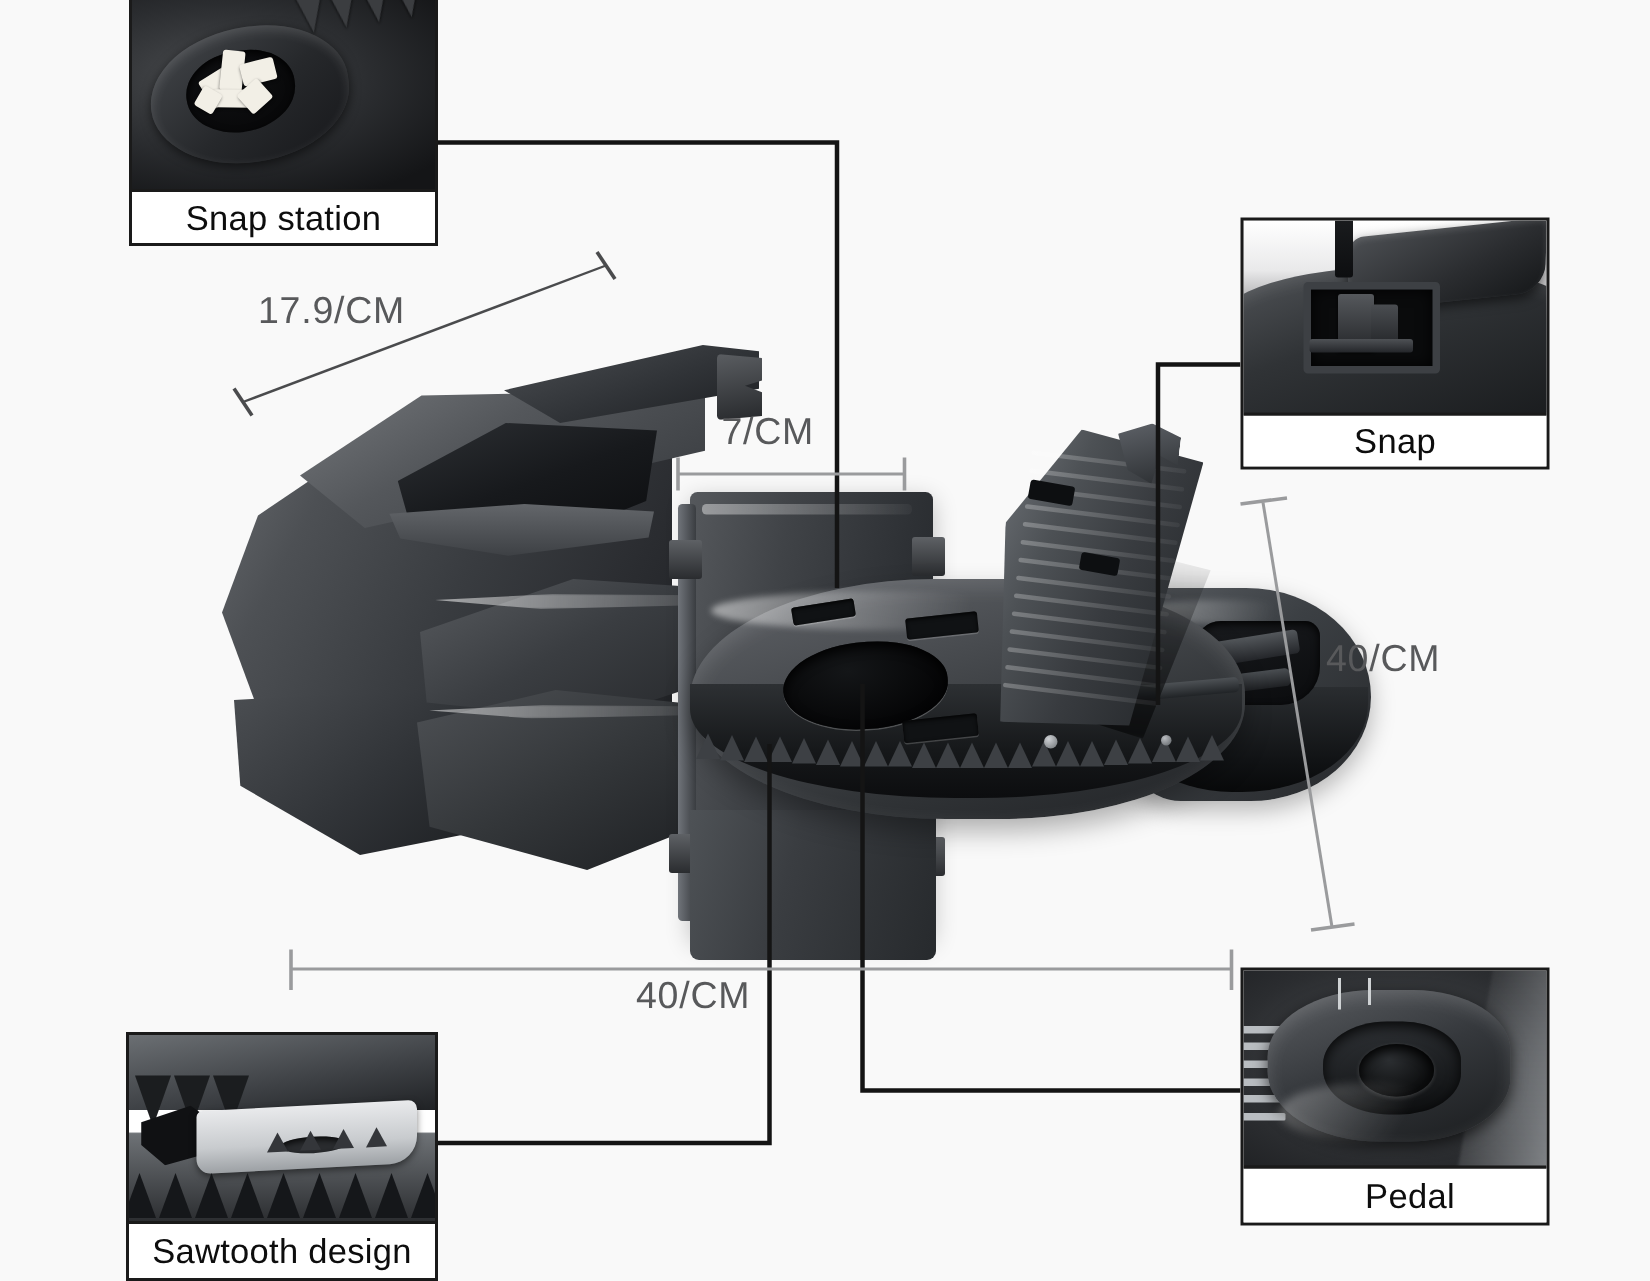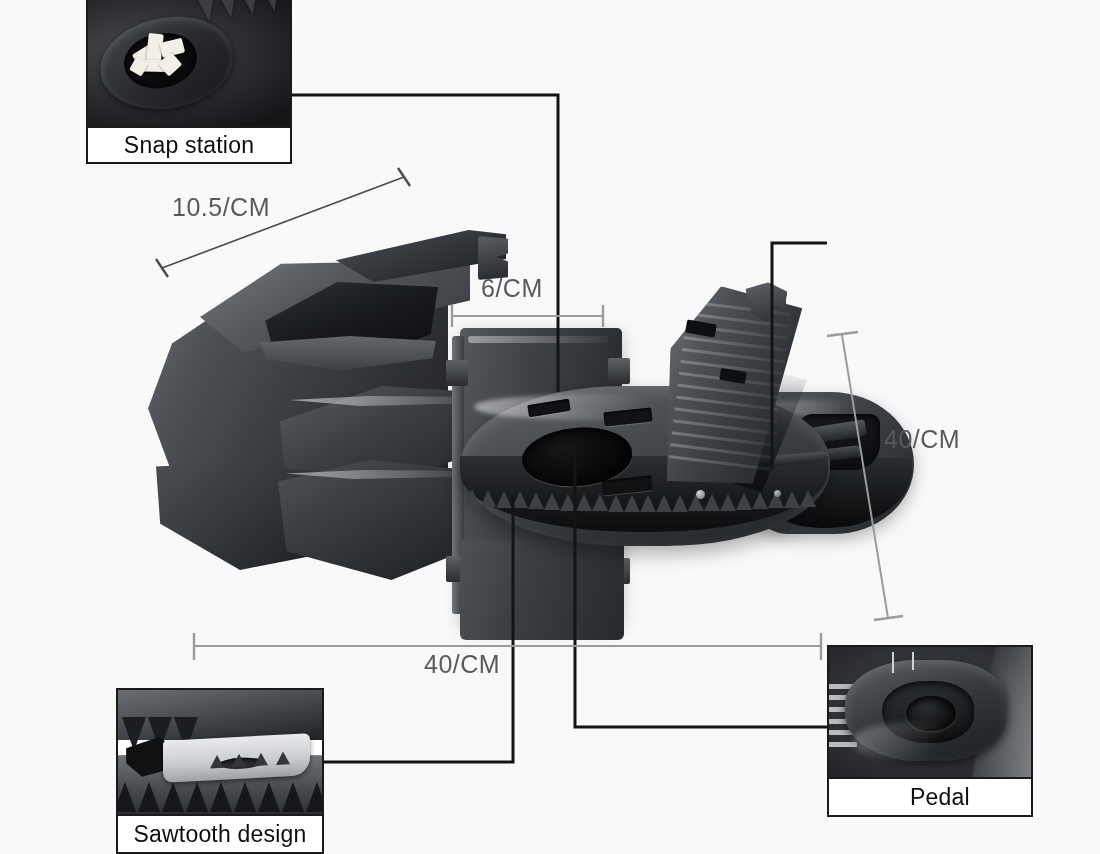--- a/index.html
+++ b/index.html
@@ -50,21 +50,21 @@
     white-space: nowrap;
   }
 
   
   #box-bait     { left: 86px;  top: -4px;  width: 206px; height: 168px; }
   #box-bait .cap{ height: 34px; line-height: 34px; }
   #box-snap     { left: 827px; top: 145px; width: 206px; height: 168px; }
   #box-snap .cap{ height: 34px; line-height: 34px; }
   #box-pedal    { left: 827px; top: 645px; width: 206px; height: 172px; }
   #box-pedal .cap{ height: 36px; line-height: 36px; padding-left: 20px; }
-  #box-saw      { left: 84px;  top: 688px; width: 208px; height: 166px; margin-left: 32px; }
+  #box-saw      { left: 84px;  top: 688px; width: 208px; height: 166px; }
   #box-saw .cap { height: 36px; line-height: 36px; }
 
   
   .ph { position:absolute; inset:0; }
 
   
   .bait-bg {
     background:
       radial-gradient(ellipse 120% 90% at 28% 42%, #4a4c4f 0%, #2b2d30 42%, #141517 78%),
       #16171a;
@@ -595,22 +595,22 @@
       <line x1="874" y1="620" x2="903" y2="616" stroke="#9a9b9d" stroke-width="2.4"></line>
     </g>
 
     <g>
       <line x1="194" y1="646" x2="821" y2="646" stroke="#9a9b9d" stroke-width="2"></line>
       <line x1="194" y1="633" x2="194" y2="660" stroke="#9a9b9d" stroke-width="2.4"></line>
       <line x1="821" y1="633" x2="821" y2="660" stroke="#9a9b9d" stroke-width="2.4"></line>
     </g>
   </svg>
 
-  <div class="dimtxt" id="dim-105-txt">10.5/CM</div>
-  <div class="dimtxt" id="dim-7-txt">6/CM</div>
+  <div class="dimtxt" id="dim-105-txt">17.9/CM</div>
+  <div class="dimtxt" id="dim-7-txt">7/CM</div>
   <div class="dimtxt" id="dim-20-txt">40/CM</div>
   <div class="dimtxt" id="dim-28-txt">40/CM</div>
 
   <div class="callout" id="box-bait">
     <div class="photo">
       <div class="ph bait-bg"></div>
       <div class="bait-ring"></div>
       <div class="bait-hole"></div>
       <div class="bait-pellets">
         <i class="bp1"></i>
@@ -624,20 +624,33 @@
         <i style="left:2px"></i>
           <i style="left:24px"></i>
           <i style="left:46px"></i>
         <i style="left:68px"></i>
           <i style="left:90px"></i>
       </div>
     </div>
     <div class="cap">Snap station</div>
   </div>
 
+  <div class="callout" id="box-snap">
+    <div class="photo">
+      <div class="ph snap-bg"></div>
+      <div class="snap-body"></div>
+      <div class="snap-lid"></div>
+      <div class="snap-post"></div>
+      <div class="snap-slot"></div>
+      <div class="snap-hook"></div>
+      <div class="snap-hook2"></div>
+      <div class="snap-bar"></div>
+    </div>
+    <div class="cap">Snap</div>
+  </div>
 
   <div class="callout" id="box-pedal">
     <div class="photo">
       <div class="ph pedal-bg"></div>
       <div class="pedal-edge"></div>
       <div class="pedal-ridges">
         <i style="top:4%"></i>
           <i style="top:20%"></i>
           <i style="top:36%"></i>
         <i style="top:52%"></i>

